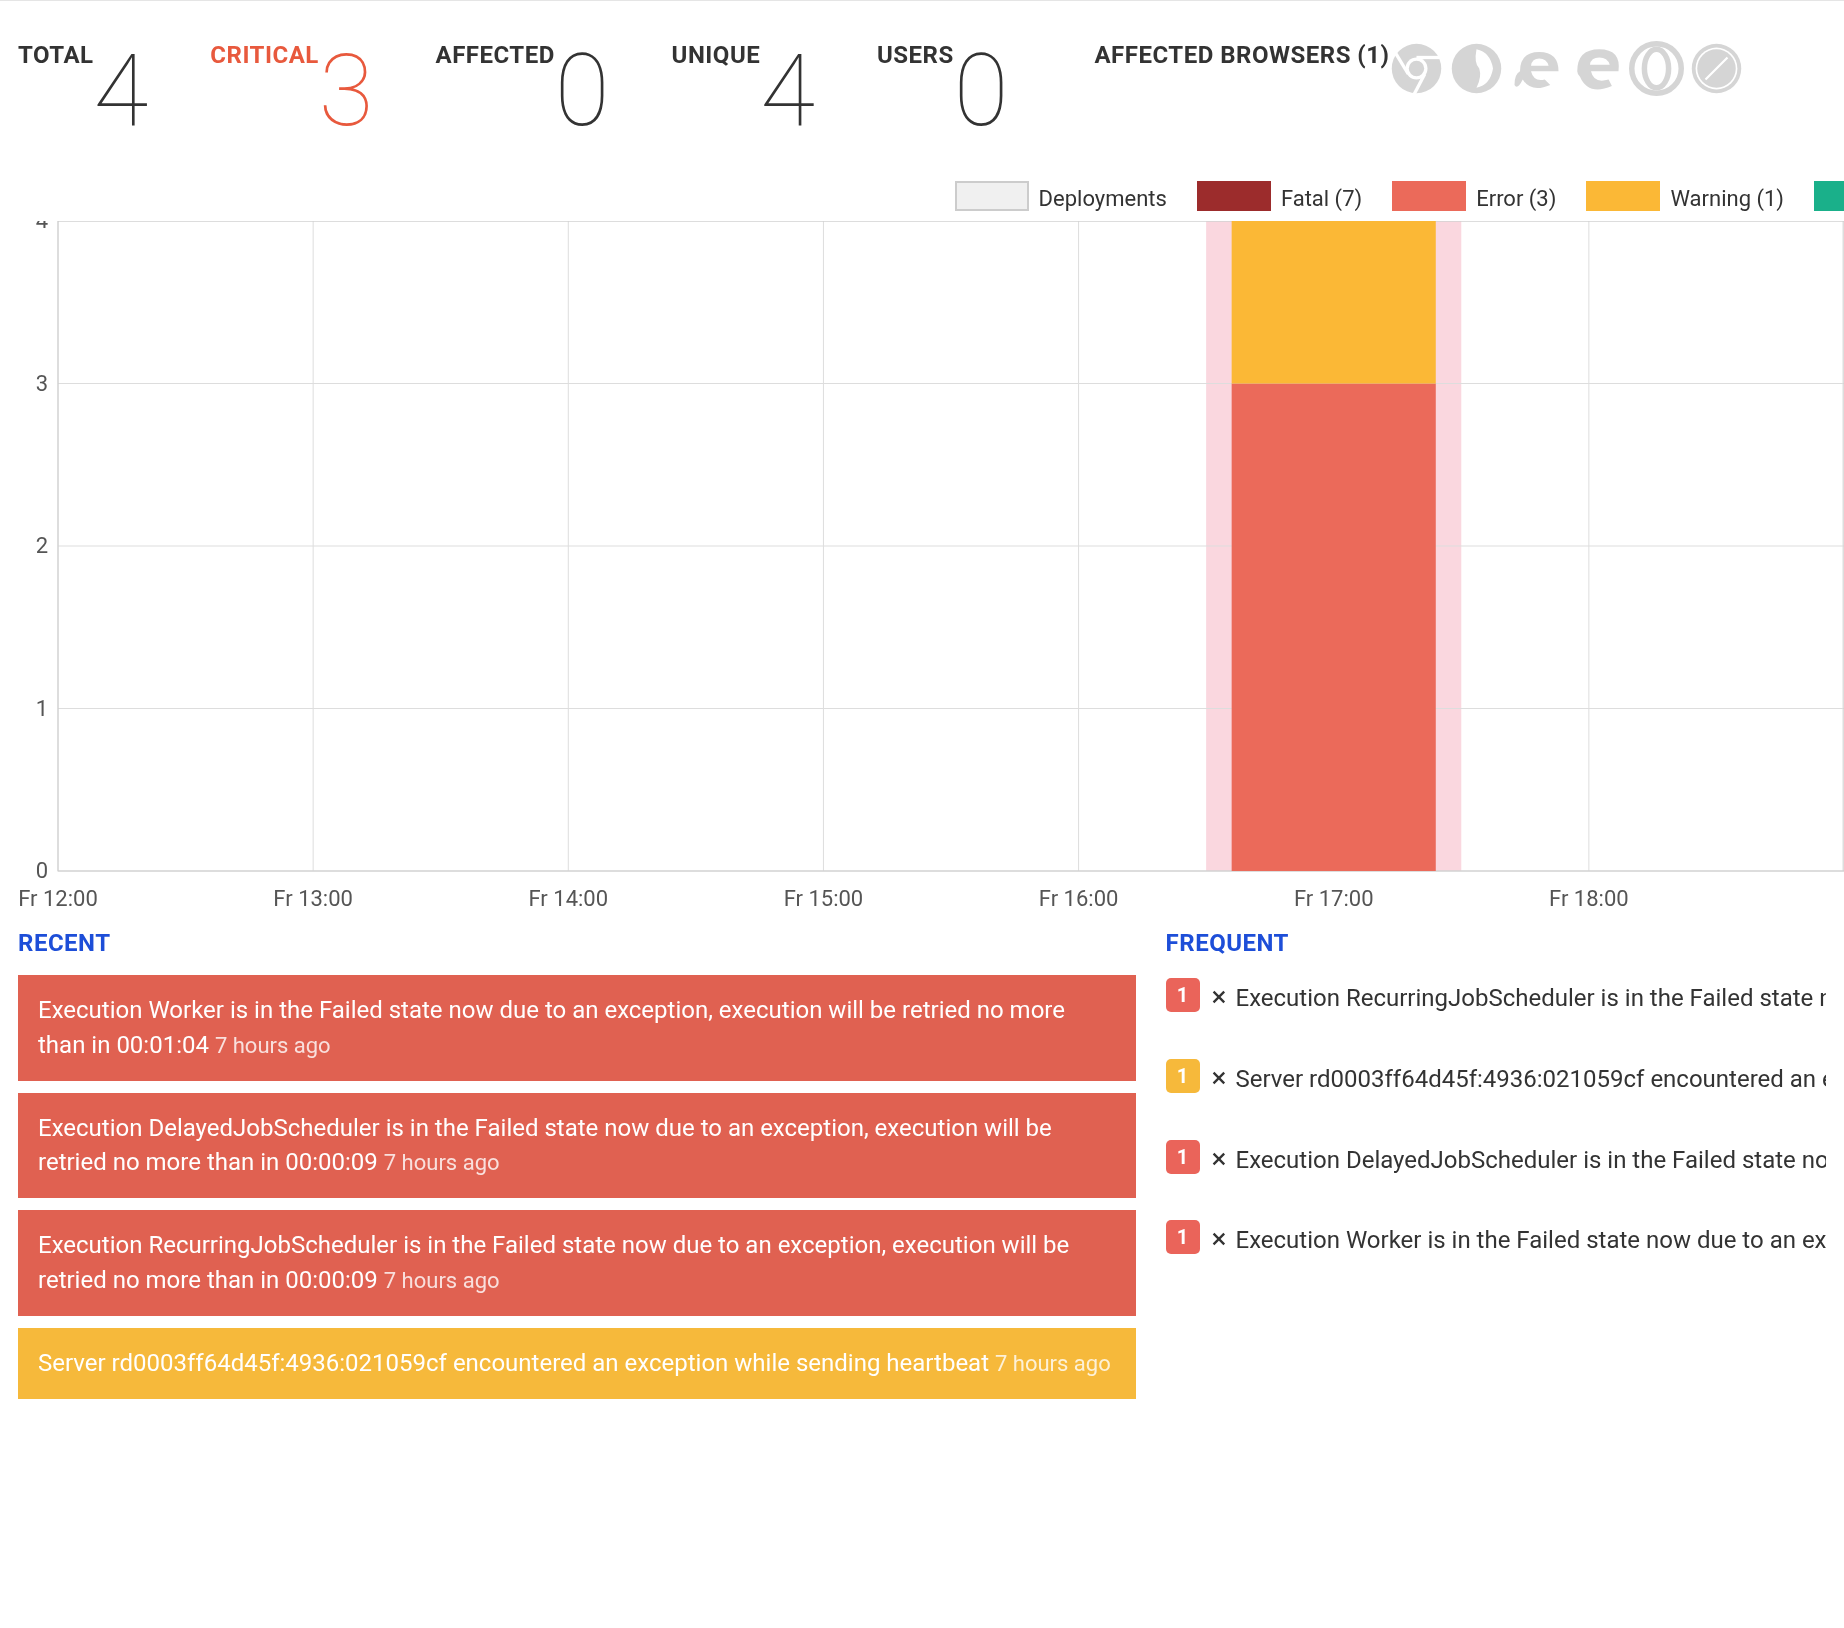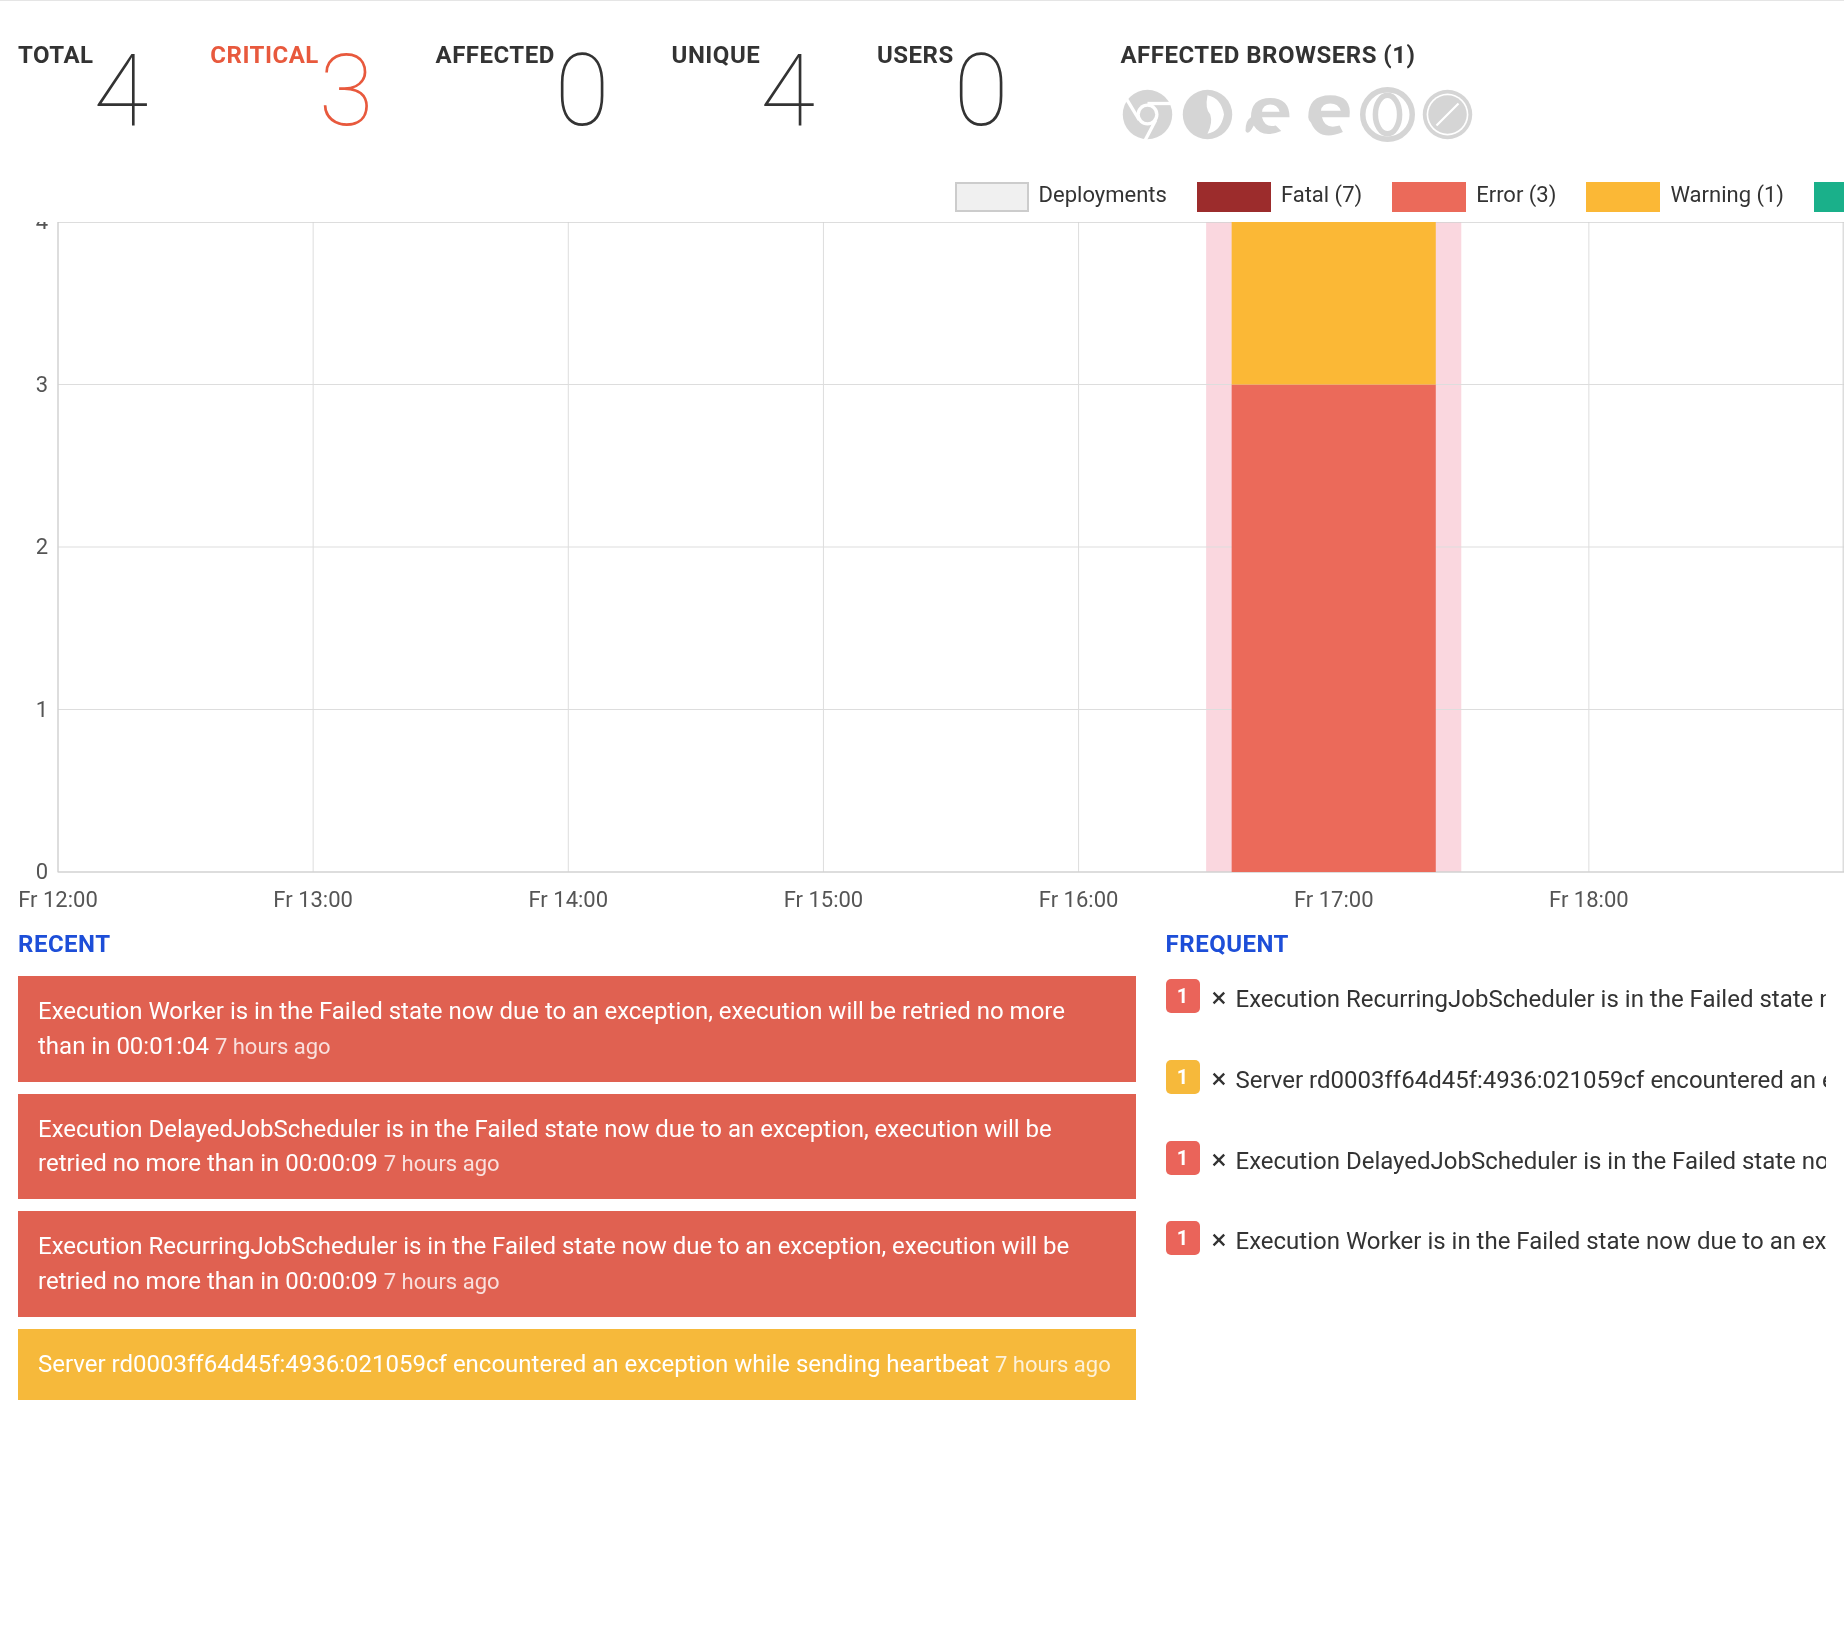--- a/index.html
+++ b/index.html
@@ -2,28 +2,28 @@
 <html><head>
   <meta charset="utf-8">
   <style>
     *{box-sizing:border-box;margin:0;padding:0}
     body{font-family:-apple-system,BlinkMacSystemFont,"Segoe UI",Roboto,Helvetica,Arial,sans-serif;background:#fff;color:#333;width:1844px;font-size:20px}
     .hdr{border-top:1px solid #e5e5e5;padding:40px 0 0 18px;display:flex;gap:60px;align-items:flex-start}
     .metric{display:flex;flex-direction:row}
     .metric .lbl{font-weight:700;font-size:24px;letter-spacing:.5px;color:#333;margin-bottom:0}
     .metric .val{font-size:100px;font-weight:100;line-height:1;color:#333;letter-spacing:2px}
     .metric.critical .lbl,.metric.critical .val{color:#E8593D}
-    .browsers-block{display:flex;flex-direction:column;margin-left:50px}
+    .browsers-block{display:flex;flex-direction:row;margin-left:24px}
     .browsers-block .lbl{font-weight:700;font-size:24px;letter-spacing:.5px;color:#333;margin-bottom:18px}
     .browsers{display:flex;gap:5px}
     .browser-icon{width:55px;height:55px;display:flex;align-items:center;justify-content:center;color:#d0d0d0}
     .browser-icon svg{width:55px;height:55px}
     .chart-wrap{padding:0 0 0 18px;margin-top:40px}
     .legend{display:flex;justify-content:flex-end;gap:30px;padding-right:0;margin-bottom:10px;font-size:22px;color:#333}
-    .legend-item{display:flex;align-items:flex-start;gap:10px}
+    .legend-item{display:flex;align-items:flex-end;gap:10px}
     .swatch{width:74px;height:30px;display:inline-block}
     .sw-dep{background:#f0f0f0;border:2px solid #ccc}
     .sw-fatal{background:#9C2C2C}
     .sw-error{background:#EB6A5A}
     .sw-warn{background:#FBB836}
     .sw-info{background:#1AB08A}
     .chart{position:relative;height:650px;margin-left:0}
     #chartsvg{display:block}
     .lists{display:flex;padding:18px;gap:30px;margin-top:40px}
     .list-col{flex:1;min-width:0}

